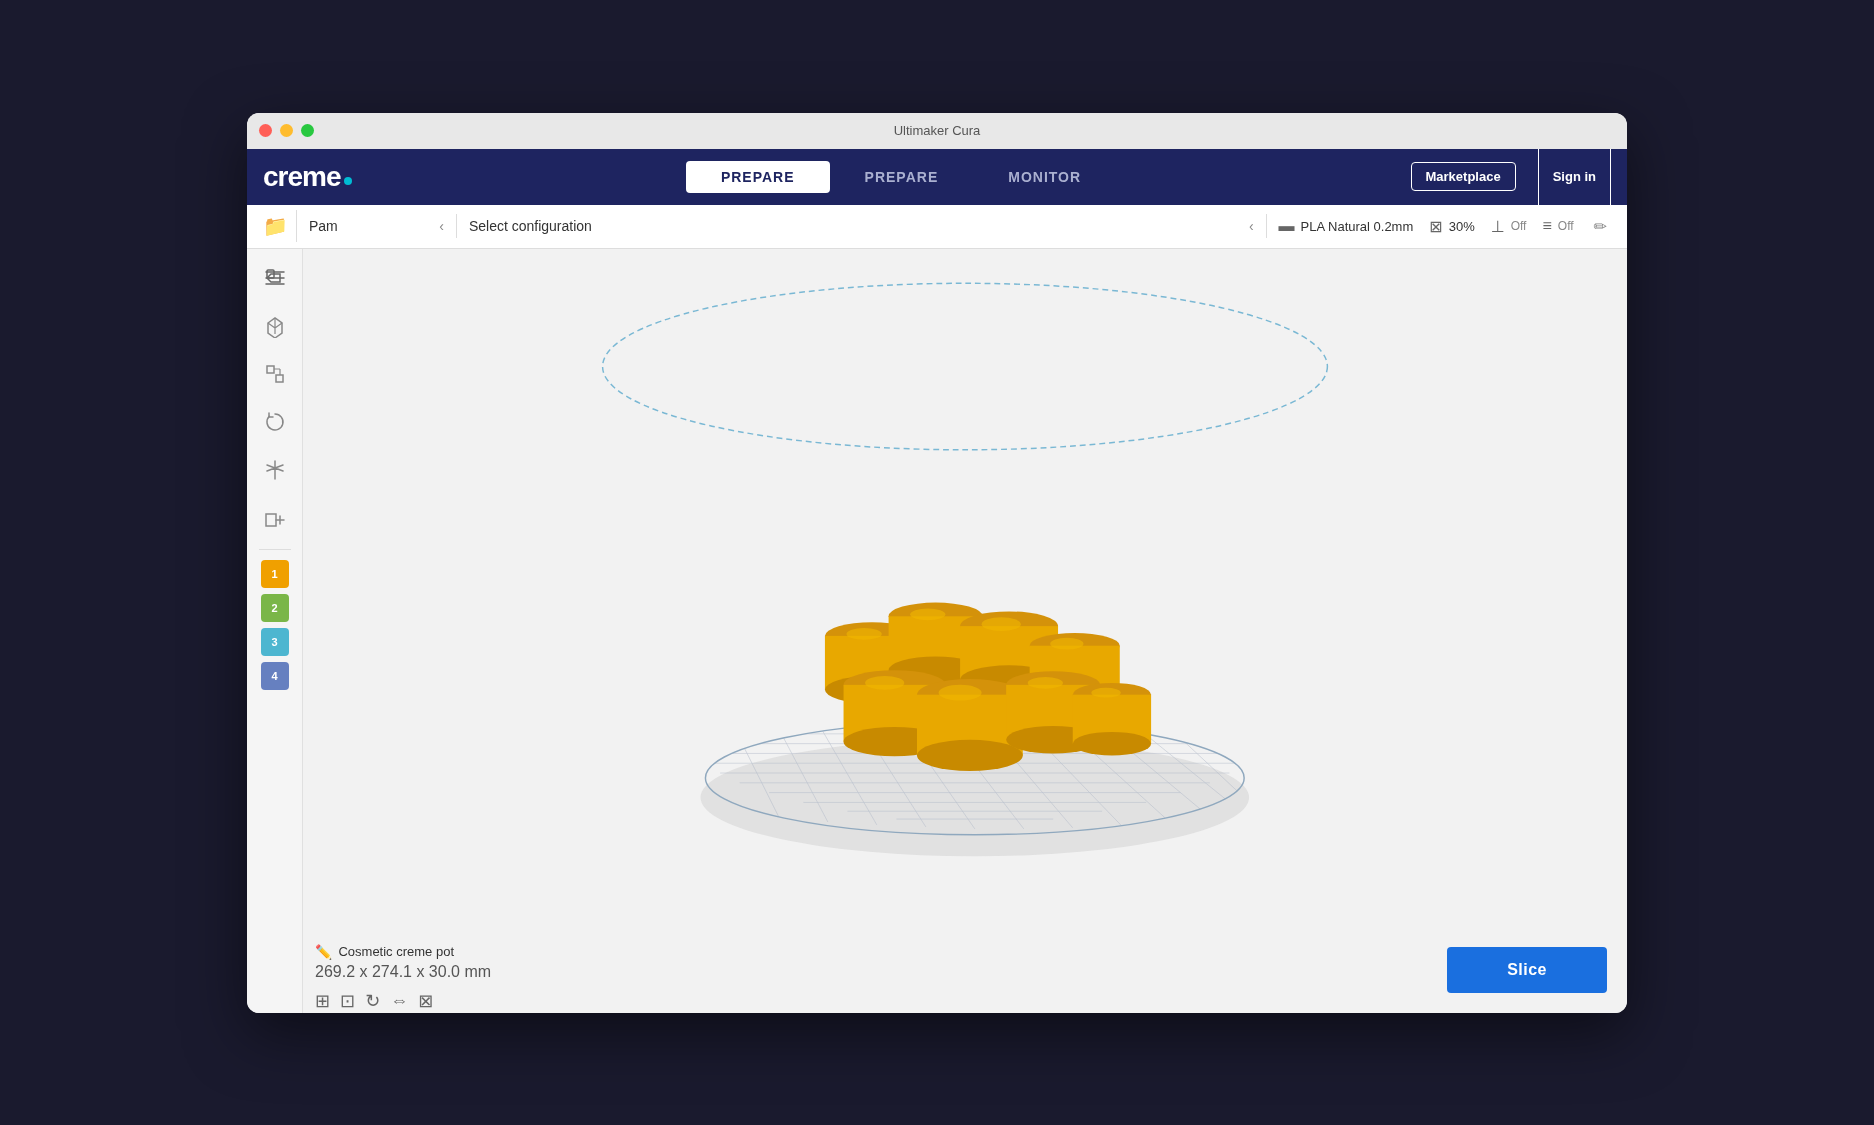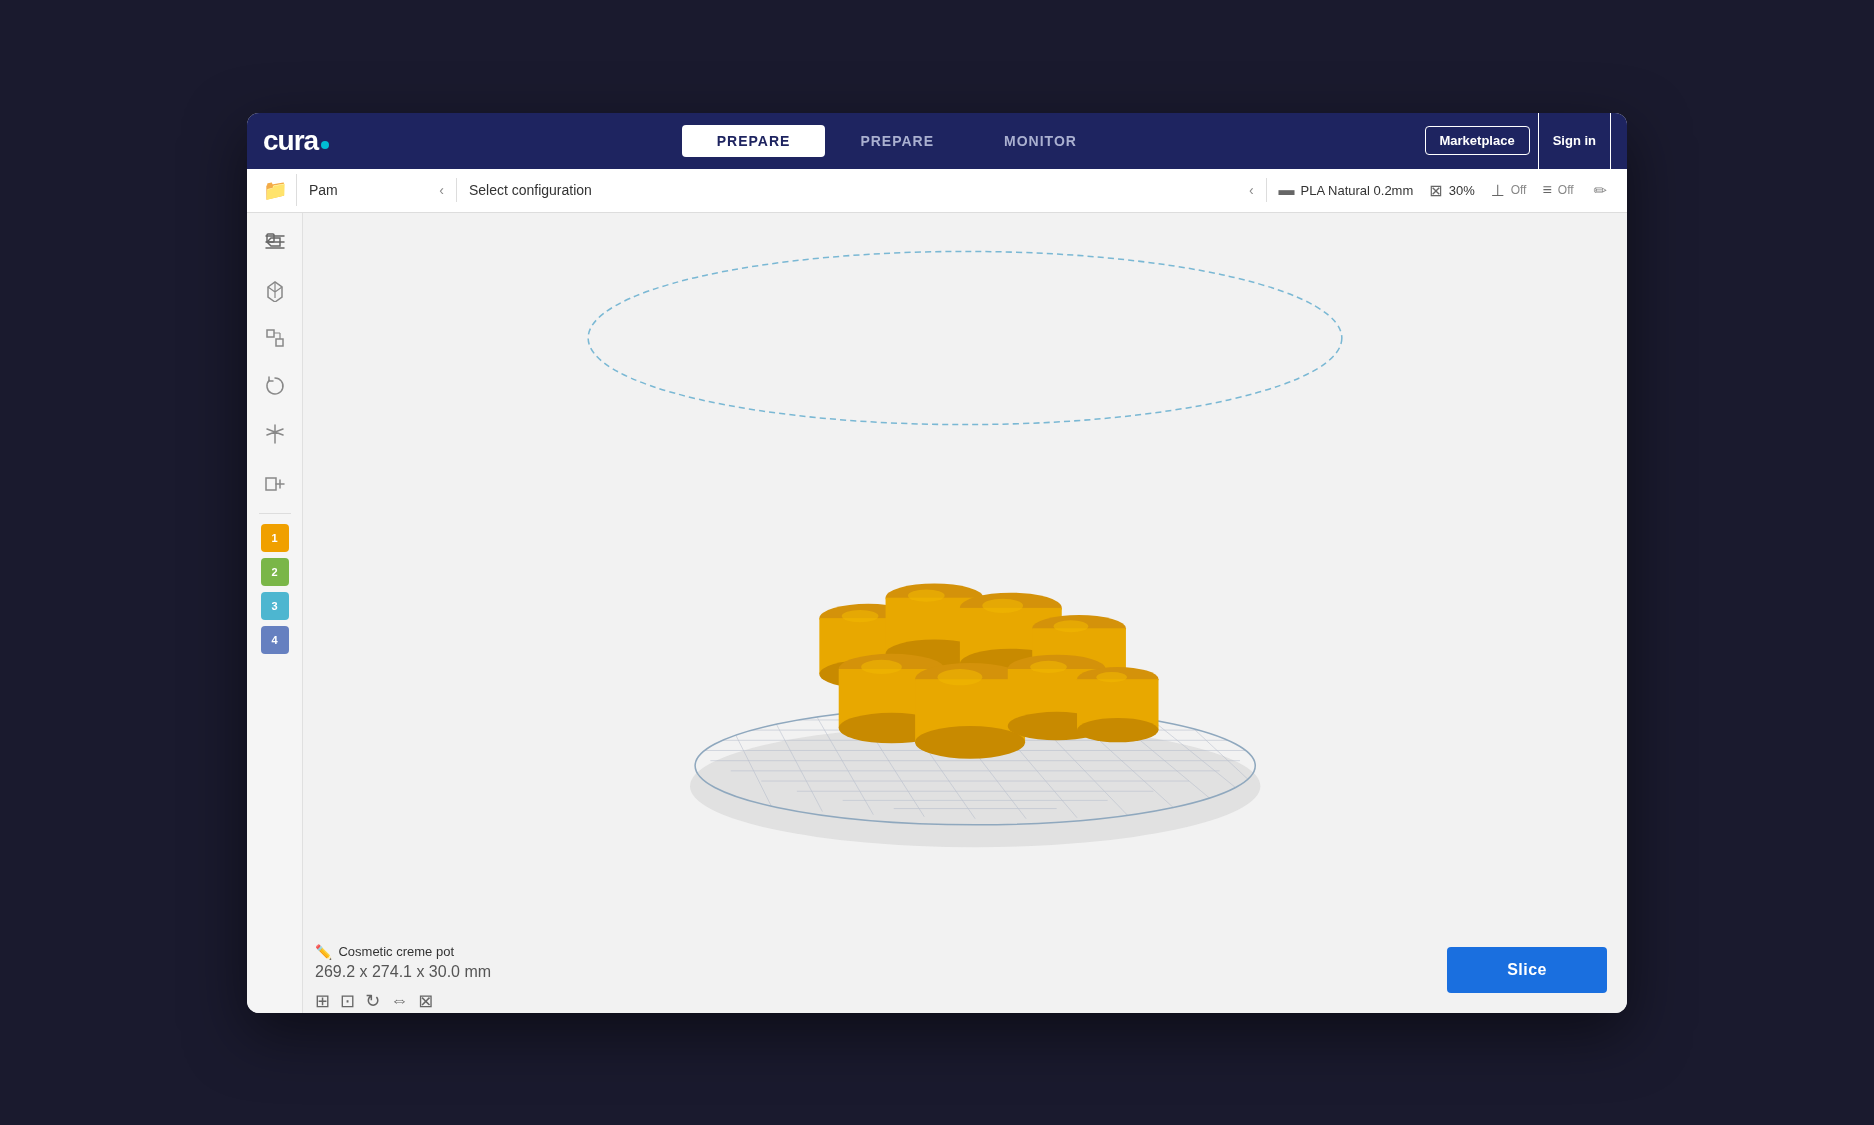--- a/index.html
+++ b/index.html
@@ -96,21 +96,21 @@
       letter-spacing: 1px;
       cursor: pointer;
       border-radius: 4px;
     }
     .nav-tab.active {
       background: white;
       color: #1e2460;
     }
     .header-actions {
       display: flex;
-      gap: 8px;
+      gap: 22px;
       align-items: center;
     }
     .btn-marketplace {
       border: 1.5px solid white;
       background: transparent;
       color: white;
       padding: 6px 14px;
       border-radius: 4px;
       font-size: 13px;
       font-weight: 600;
@@ -325,24 +325,32 @@
     .scene-svg {
       width: 100%;
       height: 100%;
     }
   </style>
 </head>
 <body>
 
 <div class="window">
 
+  <div class="title-bar">
+    <div class="traffic-lights">
+      <div class="traffic-light tl-close"></div>
+      <div class="traffic-light tl-min"></div>
+      <div class="traffic-light tl-max"></div>
+    </div>
+    <span class="title-bar-text">Ultimaker Cura</span>
+  </div>
 
   <div class="header">
     <div class="logo">
-      <span class="logo-text">cura</span>
+      <span class="logo-text">creme</span>
       <span class="logo-dot"></span>
     </div>
     <div class="nav-tabs">
       <div class="nav-tab active">PREPARE</div>
       <div class="nav-tab">PREPARE</div>
       <div class="nav-tab">MONITOR</div>
     </div>
     <div class="header-actions">
       <button class="btn-marketplace">Marketplace</button>
       <button class="btn-signin">Sign in</button>

